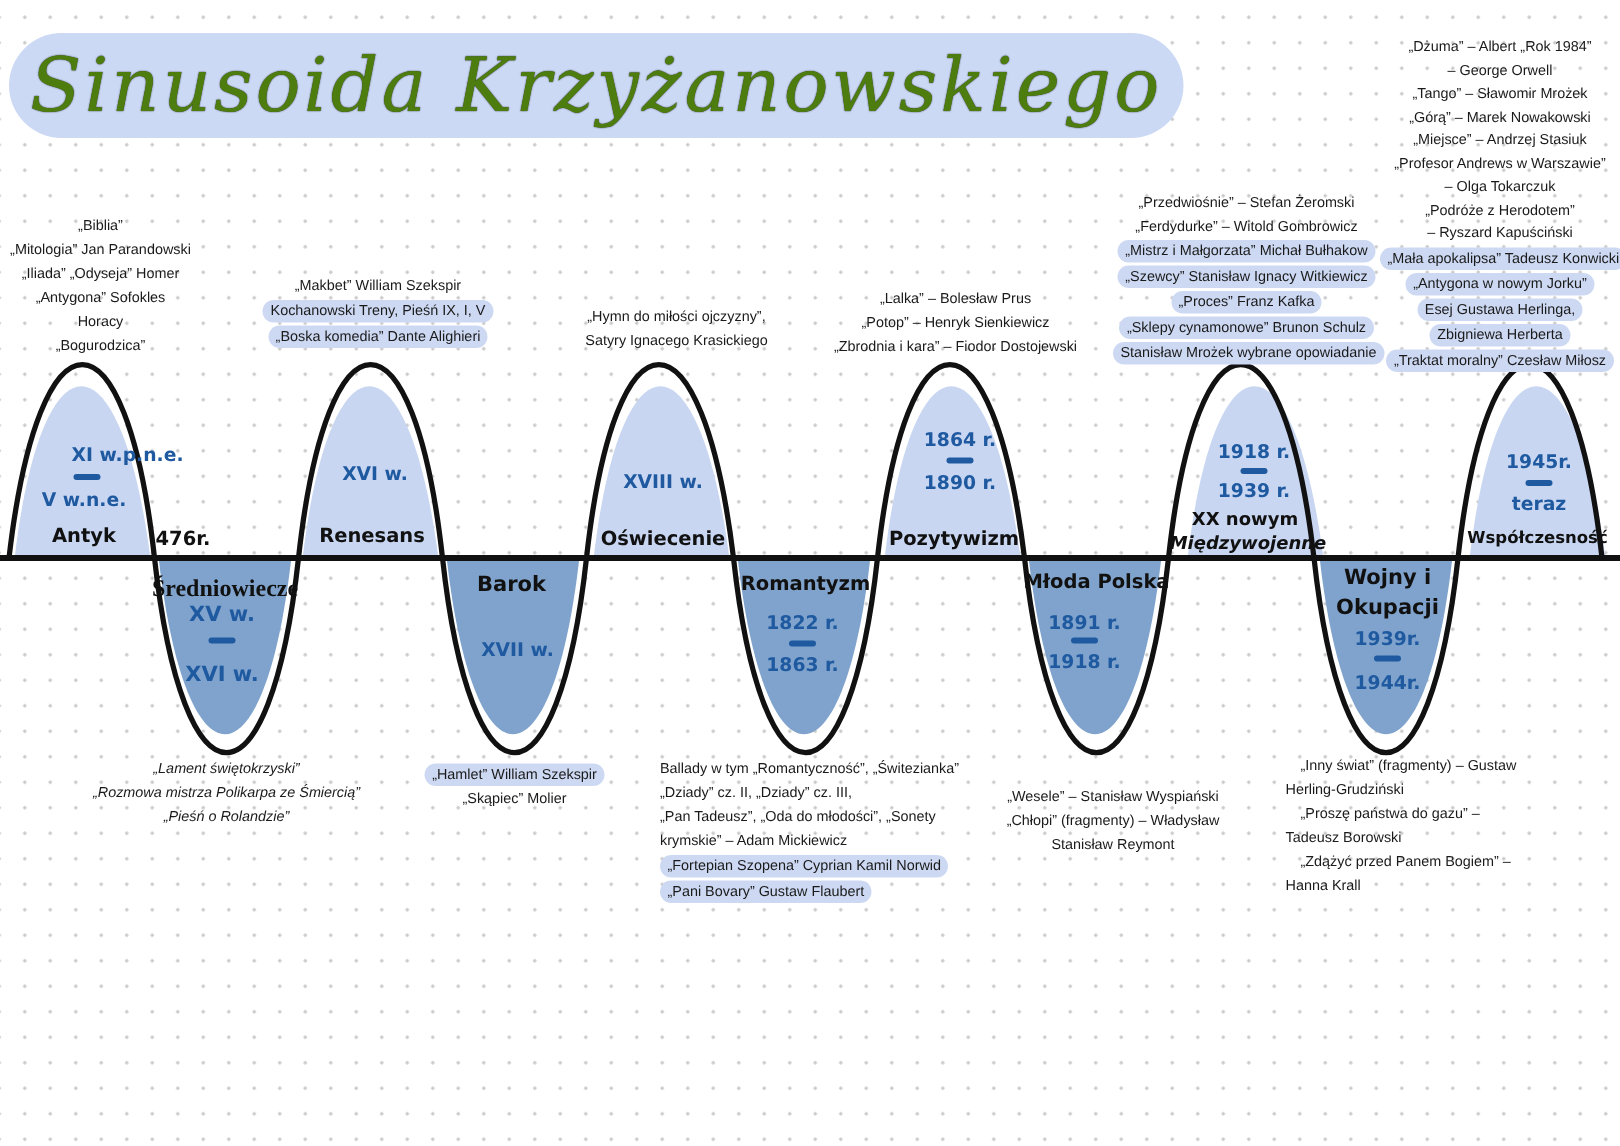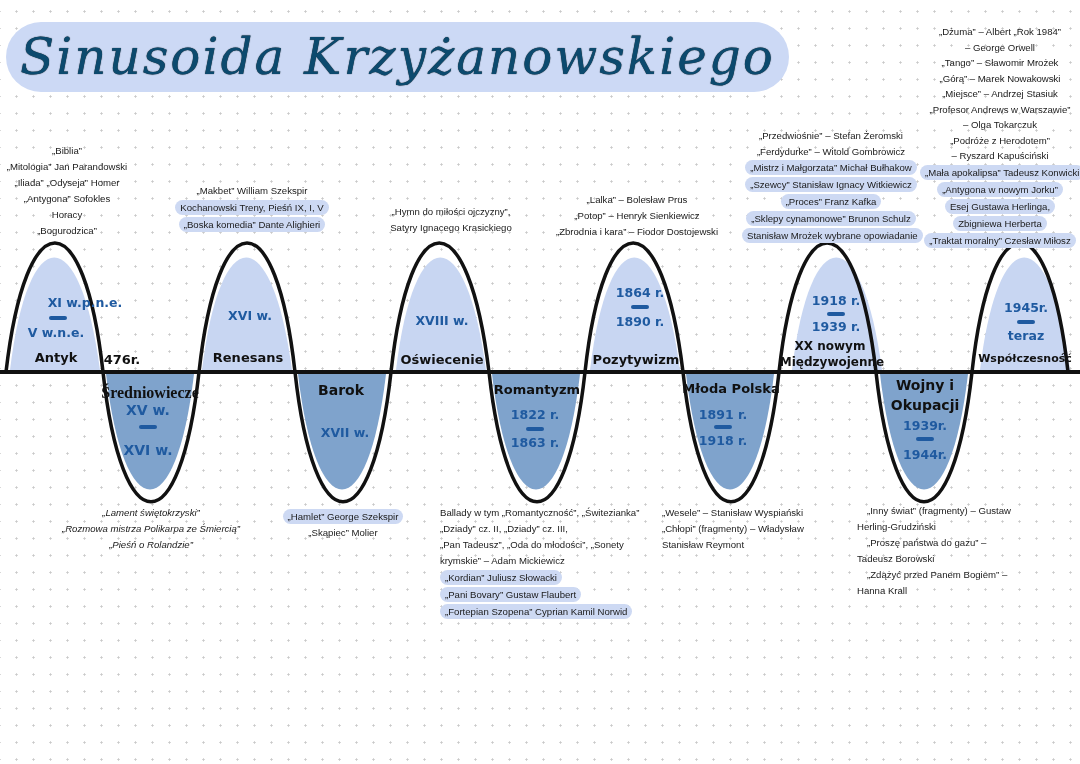--- a/index.html
+++ b/index.html
@@ -2,21 +2,21 @@
 <html><head>
 <meta charset="utf-8">
 <style>
   html,body{margin:0;padding:0;}
   body{width:1080px;height:764px;position:relative;overflow:hidden;background:#fff;
     background-image:radial-gradient(circle,#c9c9c9 0.9px,transparent 1.3px);
     background-size:17px 17px;background-position:8px 3px;
     font-family:"DejaVu Sans",sans-serif;}
   .title{position:absolute;left:6px;top:22px;height:70px;display:flex;align-items:center;
     padding:0 14px;border-radius:36px;background:#ccd9f5;
-    font-family:"DejaVu Serif",serif;font-style:italic;font-size:50px;letter-spacing:2px;color:#0c4a6e;
+    font-family:"DejaVu Serif",serif;font-style:italic;font-size:50px;letter-spacing:2px;color:#4d7c0f;
     text-shadow:0 0 1px #111;}
   svg.wave{position:absolute;left:0;top:0;}
   .notes{position:absolute;font-family:"Liberation Sans",sans-serif;font-size:9.6px;line-height:16px;color:#1a1a1a;}
   .notes .ln{display:block;white-space:nowrap;}
   .center{text-align:center;}
   .hl{background:#cdd9f3;border-radius:9px;padding:0 5px;display:inline-block;line-height:15px;margin:1px 0;}
   .era{position:absolute;font-family:"DejaVu Sans",sans-serif;font-weight:bold;font-size:13px;color:#111;white-space:nowrap;text-align:center;transform:translateX(-50%);}
   .date{position:absolute;font-family:"DejaVu Sans",sans-serif;font-weight:bold;font-size:12.5px;color:#1f5aa0;white-space:nowrap;text-align:center;transform:translateX(-50%);}
   .dash{position:absolute;width:18px;height:3.5px;background:#1f5aa0;transform:translateX(-50%);border-radius:2px;}
 </style>
@@ -60,21 +60,21 @@
 
 <div class="date" style="left:640px;top:285px;">1864 r.</div>
 <div class="dash" style="left:640px;top:305px;"></div>
 <div class="date" style="left:640px;top:314px;">1890 r.</div>
 <div class="era" style="left:636px;top:352px;">Pozytywizm</div>
 
 <div class="date" style="left:836px;top:293px;">1918 r.</div>
 <div class="dash" style="left:836px;top:312px;"></div>
 <div class="date" style="left:836px;top:319px;">1939 r.</div>
 <div class="era" style="left:830px;top:339px;font-size:12px;">XX nowym</div>
-<div class="era" style="left:832px;top:355px;font-size:12px;">Międzywojenne</div>
+<div class="era" style="left:832px;top:355px;font-size:12px;font-style:italic;">Międzywojenne</div>
 
 <div class="date" style="left:1026px;top:300px;">1945r.</div>
 <div class="dash" style="left:1026px;top:320px;"></div>
 <div class="date" style="left:1026px;top:328px;">teraz</div>
 <div class="era" style="left:1025px;top:352px;font-size:11px;">Współczesność</div>
 
 <div class="era" style="left:150px;top:384px;font-size:16px;font-family:Liberation Serif, serif;">Średniowiecze</div>
 <div class="date" style="left:148px;top:402px;font-size:14px;">XV w.</div>
 <div class="dash" style="left:148px;top:425px;"></div>
 <div class="date" style="left:148px;top:442px;font-size:14px;">XVI w.</div>
@@ -151,35 +151,34 @@
   <span class="ln"><span class="hl">„Traktat moralny” Czesław Miłosz</span></span>
 </div>
 
 <div class="notes center" style="left:56px;top:505px;width:190px;font-style:italic;">
   <span class="ln">„Lament świętokrzyski”</span>
   <span class="ln">„Rozmowa mistrza Polikarpa ze Śmiercią”</span>
   <span class="ln">„Pieśń o Rolandzie”</span>
 </div>
 
 <div class="notes center" style="left:278px;top:508px;width:130px;">
-  <span class="ln"><span class="hl">„Hamlet” George Szekspir</span></span>
+  <span class="ln"><span class="hl">„Hamlet” William Szekspir</span></span>
   <span class="ln">„Skąpiec” Molier</span>
 </div>
 
 <div class="notes" style="left:440px;top:505px;width:200px;">
   <span class="ln">Ballady w tym „Romantyczność”, „Świtezianka”</span>
   <span class="ln">„Dziady” cz. II, „Dziady” cz. III,</span>
   <span class="ln">„Pan Tadeusz”, „Oda do młodości”, „Sonety</span>
   <span class="ln">krymskie” – Adam Mickiewicz</span>
-  <span class="ln"><span class="hl">„Kordian” Juliusz Słowacki</span></span>
+  <span class="ln"><span class="hl">„Fortepian Szopena” Cyprian Kamil Norwid</span></span>
   <span class="ln"><span class="hl">„Pani Bovary” Gustaw Flaubert</span></span>
-  <span class="ln"><span class="hl">„Fortepian Szopena” Cyprian Kamil Norwid</span></span>
 </div>
 
-<div class="notes" style="left:662px;top:505px;width:160px;">
+<div class="notes" style="left:662px;top:524px;width:160px;text-align:center;">
   <span class="ln">„Wesele” – Stanisław Wyspiański</span>
   <span class="ln">„Chłopi” (fragmenty) – Władysław</span>
   <span class="ln">Stanisław Reymont</span>
 </div>
 
 <div class="notes" style="left:857px;top:503px;width:160px;">
   <span class="ln" style="padding-left:10px;">„Inny świat” (fragmenty) – Gustaw</span>
   <span class="ln">Herling-Grudziński</span>
   <span class="ln" style="padding-left:10px;">„Proszę państwa do gazu” –</span>
   <span class="ln">Tadeusz Borowski</span>

